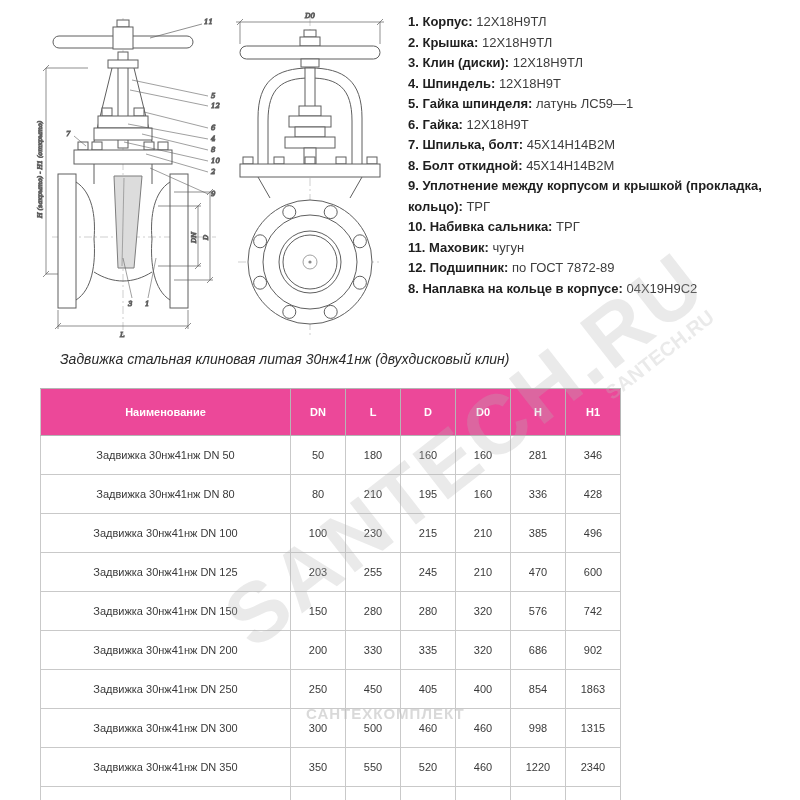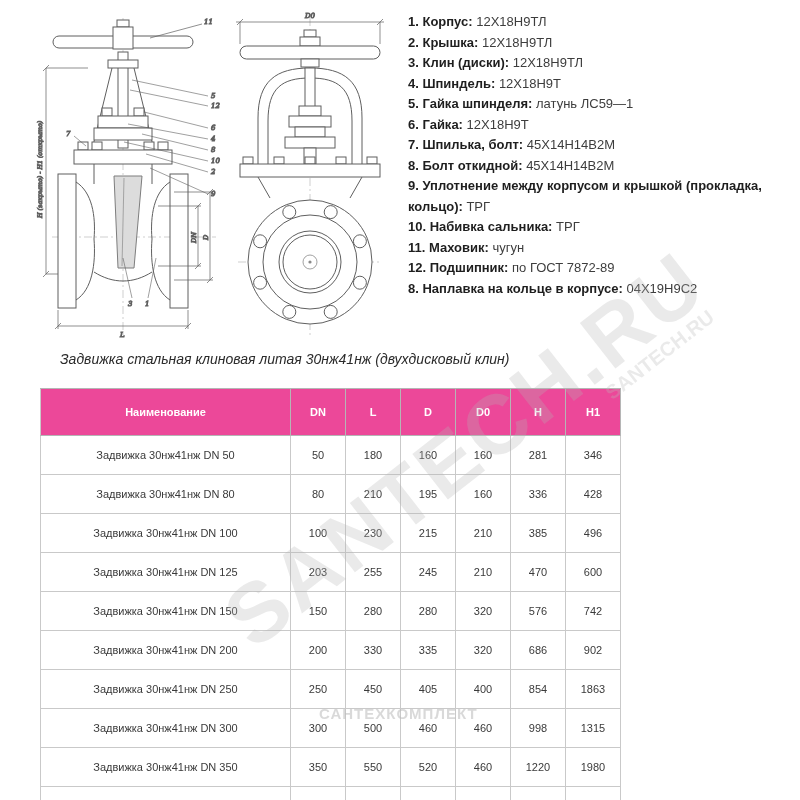--- a/index.html
+++ b/index.html
@@ -22,21 +22,21 @@
                 border:1px solid #c9c9c9;}
   .dim-table{border:1px solid #a0a0a0;}
   .dim-table col.name-col{width:250px;}
   .dim-table col.num-col{width:55px;}
   
   .wm{position:absolute;pointer-events:none;white-space:nowrap;font-weight:bold;z-index:5;}
   #wm-main{left:465px;top:450px;font-size:84px;letter-spacing:3px;color:rgba(178,178,178,0.28);
            transform:translate(-50%,-50%) rotate(-38deg);}
   #wm-small{left:660px;top:355px;font-size:20px;color:rgba(185,185,185,0.30);
             transform:translate(-50%,-50%) rotate(-38deg);}
-  #wm-company{left:319px;top:705px;font-size:15px;letter-spacing:1px;color:rgba(186,186,186,0.55);}
+  #wm-company{left:306px;top:705px;font-size:15px;letter-spacing:1px;color:rgba(186,186,186,0.55);}
 </style>
 </head>
 <body>
 
 <div id="canvas">
 
   <div id="drawings">
     <svg width="385" height="342" viewBox="0 0 385 342">
       <g stroke="#5f5f5f" stroke-width="1" fill="none">
 
@@ -324,21 +324,21 @@
           <td>998</td>
           <td>1315</td>
         </tr>
         <tr>
           <td>Задвижка 30нж41нж DN 350</td>
           <td>350</td>
           <td>550</td>
           <td>520</td>
           <td>460</td>
           <td>1220</td>
-          <td>1980</td>
+          <td>2340</td>
         </tr>
         <tr>
           <td>Задвижка 30нж41нж DN 400</td>
           <td>400</td>
           <td>600</td>
           <td>580</td>
           <td>480</td>
           <td>1300</td>
           <td>1300</td>
         </tr>

